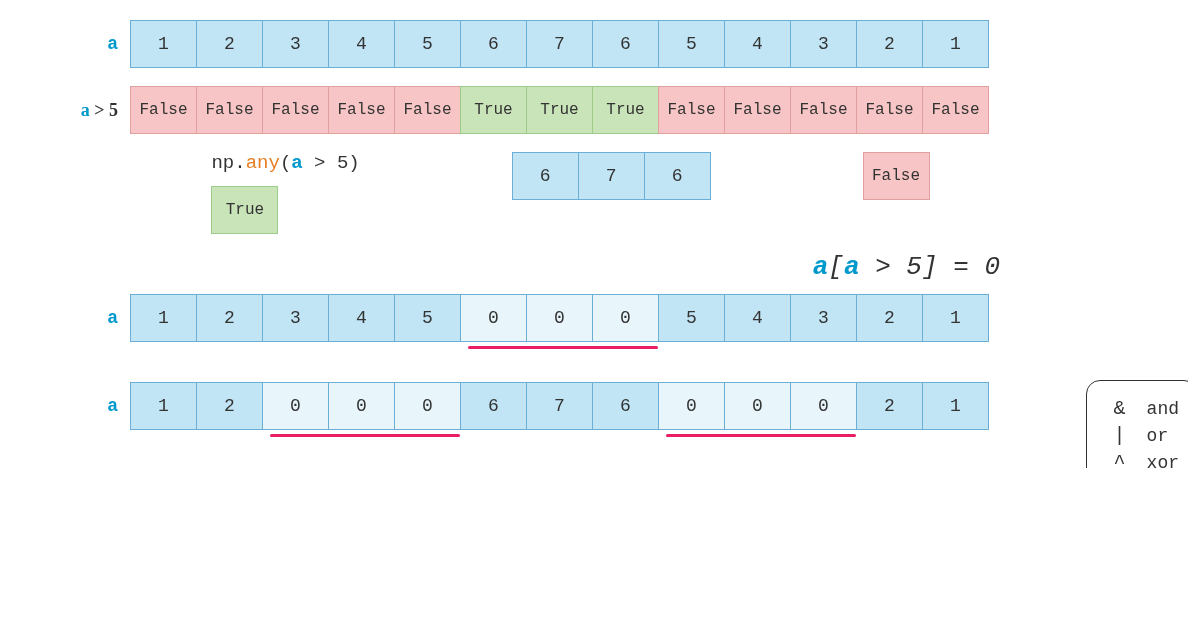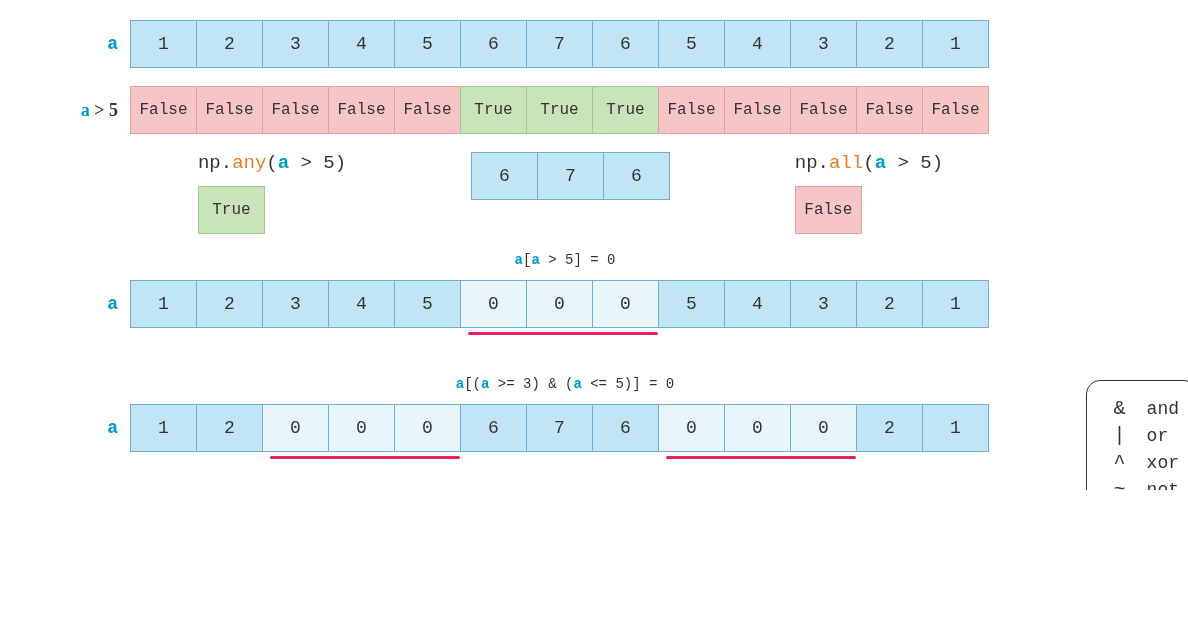--- a/index.html
+++ b/index.html
@@ -65,24 +65,25 @@
   .single-cell {
     width: 67px;
     height: 48px;
     border: 1px solid;
     display: inline-flex;
     align-items: center;
     justify-content: center;
     font-size: 16px;
   }
   .expr-center {
-    text-align: center;
+    text-align: right;
     margin: 8px 0 12px 110px;
     width: 870px;
-    font-size: 14px;
+    font-size: 26px;
+    font-style: italic;
   }
   .expr-center .kw-blue { color: #0099cc; font-weight: 600; }
   .underline-bar {
     height: 3px;
     background: #e91e63;
     position: absolute;
     border-radius: 2px;
   }
   .legend {
     position: absolute;
@@ -161,23 +162,20 @@
       <div class="single-cell" style="background:#c9e4b9;border-color:#9ccc87;">True</div>
     </div>
     <div class="comp-block">
       <div class="cells" style="justify-content:center;">
         <div class="cell">6</div>
         <div class="cell">7</div>
         <div class="cell">6</div>
       </div>
     </div>
     <div class="comp-block">
-      <div class="comp-title">
-        <span>np.</span><span class="kw-orange">all</span><span>(</span><span class="kw-blue">a</span><span> &gt; 5)</span>
-      </div>
       <div class="single-cell" style="background:#f7c5c5;border-color:#e0a0a0;">False</div>
     </div>
   </div>
 
   <div class="expr-center">
     <span class="kw-blue">a</span><span>[</span><span class="kw-blue">a</span><span> &gt; 5] = 0</span>
   </div>
 
   <div class="row array-wrap">
     <div class="label">a</div>
@@ -194,23 +192,20 @@
       <div class="cell">4</div>
       <div class="cell">3</div>
       <div class="cell">2</div>
       <div class="cell">1</div>
     </div>
     <div class="underline-bar" style="left:448px;width:190px;top:52px;"></div>
   </div>
 
   <div style="height:22px;"></div>
 
-  <div class="expr-center">
-    <span class="kw-blue">a</span><span>[(</span><span class="kw-blue">a</span><span> &gt;= 3) &amp; (</span><span class="kw-blue">a</span><span> &lt;= 5)] = 0</span>
-  </div>
 
   <div class="row array-wrap">
     <div class="label">a</div>
     <div class="cells">
       <div class="cell">1</div>
       <div class="cell">2</div>
       <div class="cell lightblue">0</div>
       <div class="cell lightblue">0</div>
       <div class="cell lightblue">0</div>
       <div class="cell">6</div>

